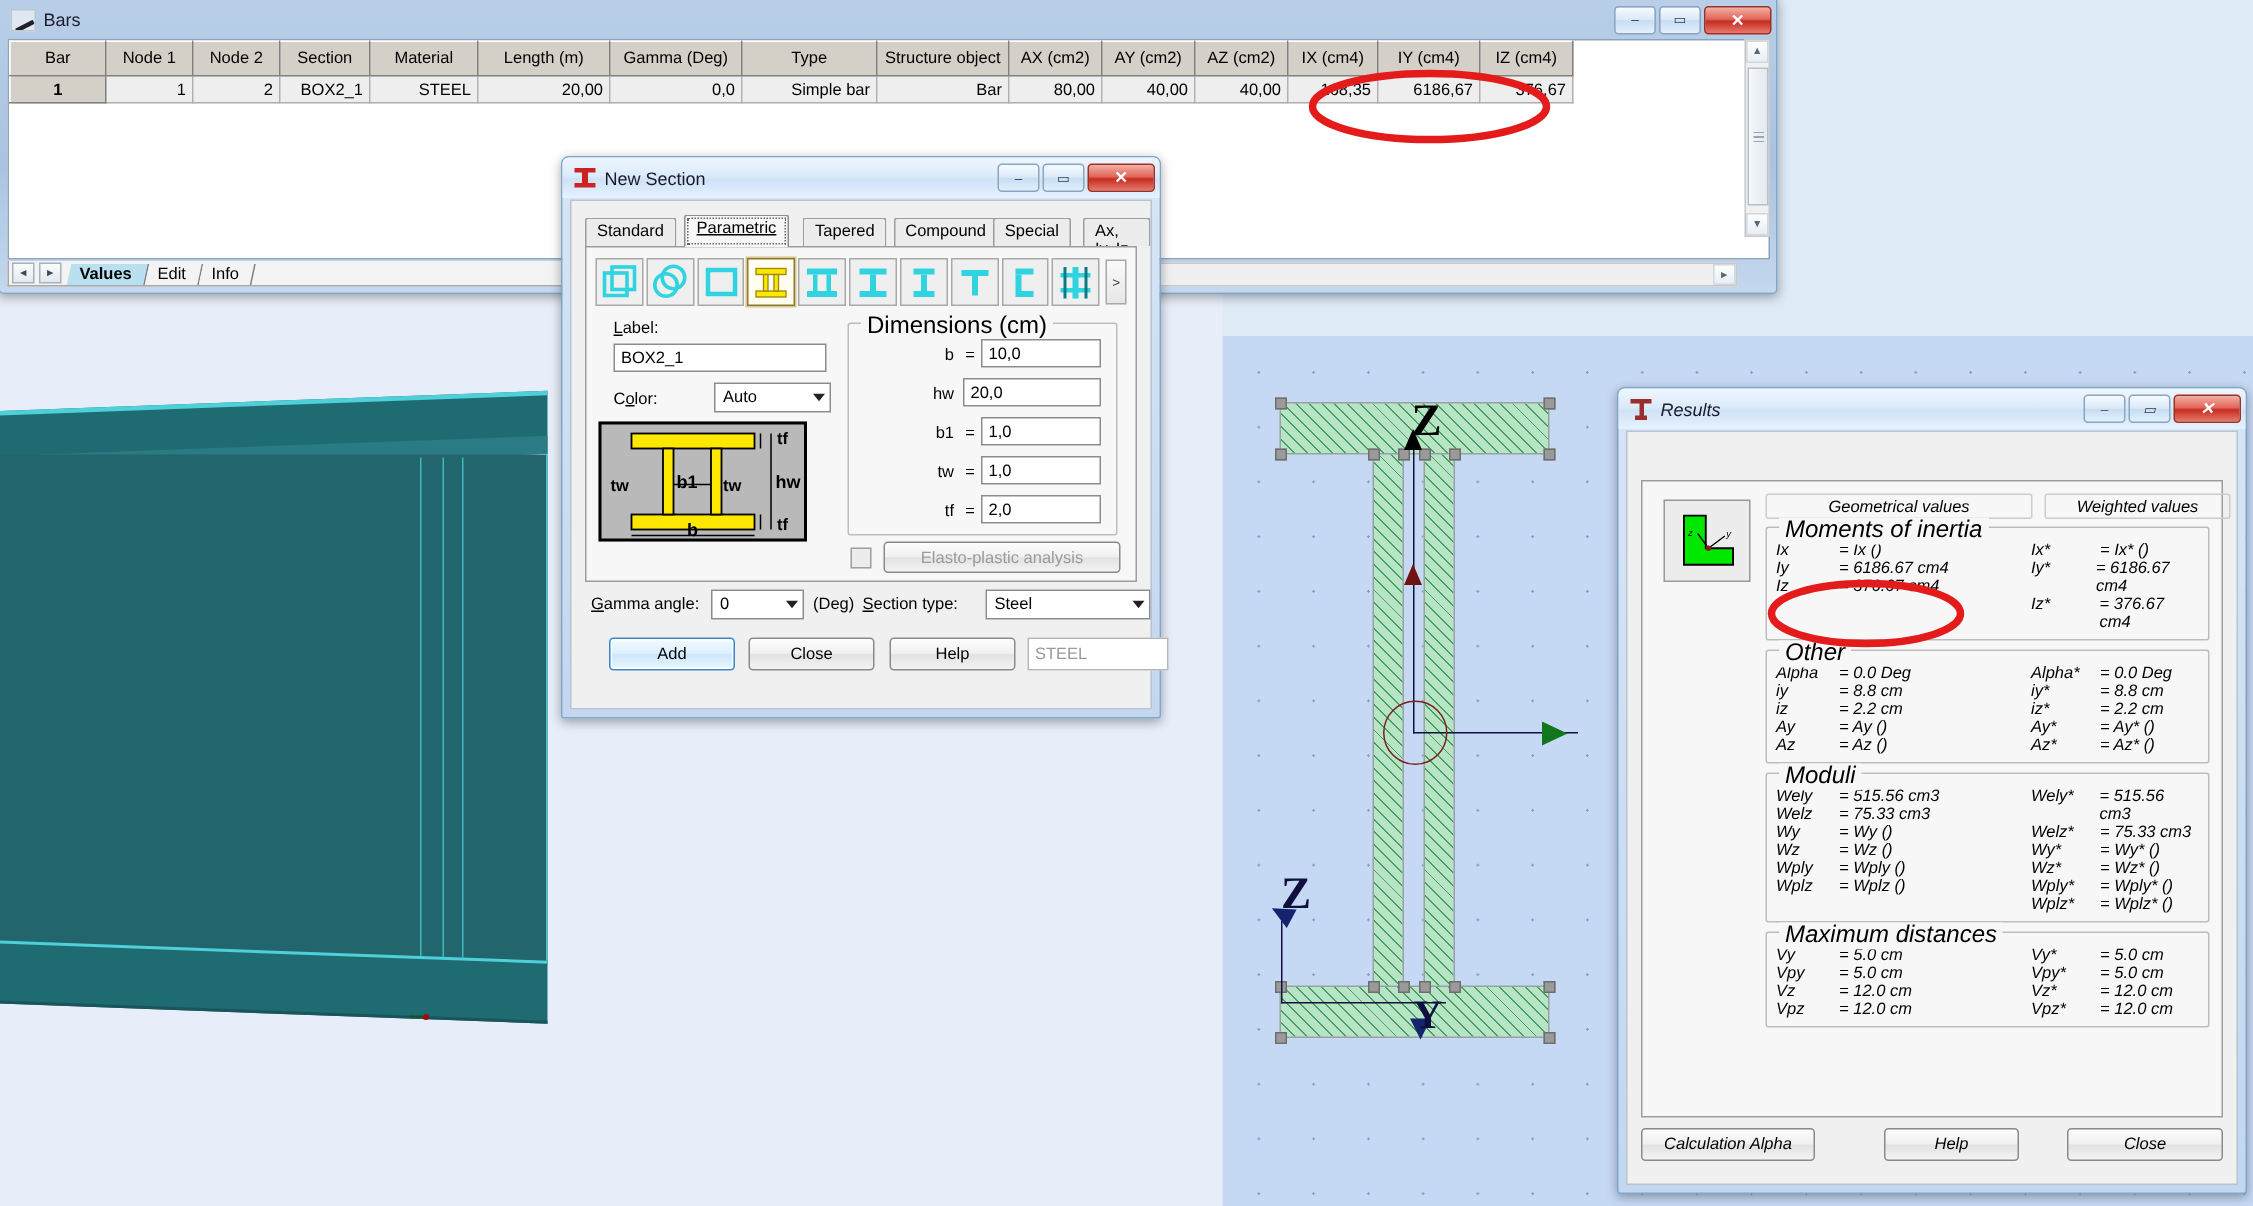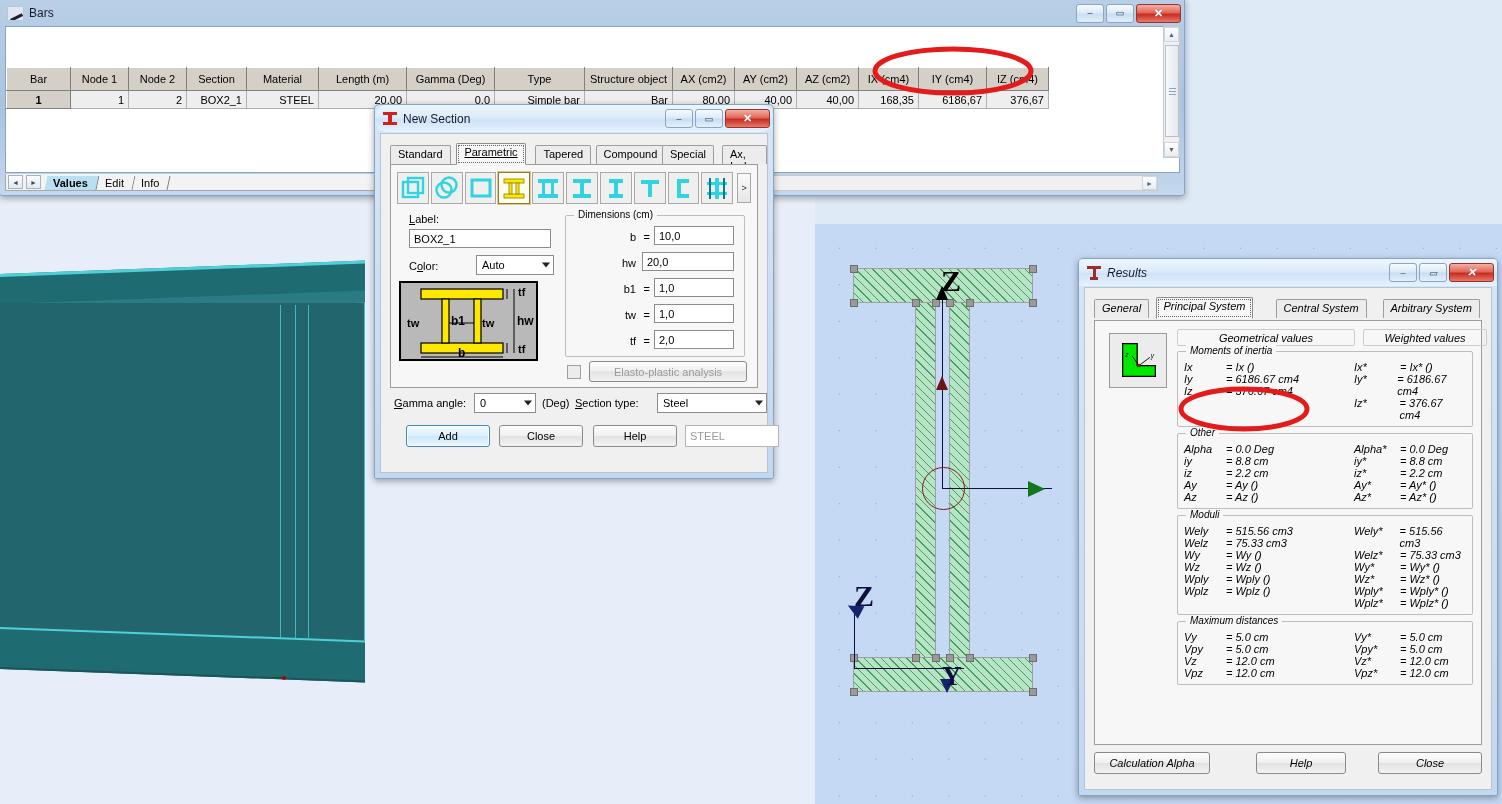--- a/index.html
+++ b/index.html
@@ -151,21 +151,21 @@
     position: relative; overflow: hidden;
   }
   .bars-icon:after {
     content: ""; position: absolute; left: 2px; top: 9px; width: 13px; height: 2.5px;
     background: #20202a; transform: rotate(-27deg);
   }
   .bars-inner {
     position: absolute; left: 5px; top: 26px; right: 4px; bottom: 22px;
     background: #ffffff; border: 1px solid #8ba3bd;
   }
-  table.grid { border-collapse: collapse; table-layout: fixed; margin-top: 40px; }
+  table.grid { border-collapse: collapse; table-layout: fixed; }
   table.grid th {
     background: #d4d0c8; border: 1px solid #ffffff; border-right-color:#808080;
     border-bottom-color:#808080;
     font-weight: normal; font-size: 11px; color: #000; height: 23px; padding: 0 4px;
     text-align: center; white-space: nowrap;
   }
   table.grid td {
     background: #eeeeee; border-right: 1px solid #b0b0b0; border-bottom:1px solid #b0b0b0;
     font-size: 11px; height: 18px; padding: 0 4px; text-align: right; white-space: nowrap;
   }
@@ -219,21 +219,20 @@
     border-right: 1px solid #808080; position: relative; background: #f3f3f3;
     transform: skewX(-12deg);
   }
   .sheet-tab > span { display:inline-block; transform: skewX(12deg); }
   .sheet-tab.active { background: #b8e0f0; font-weight: bold; }
 
   
   #newSecWin { left: 374px; top: 104px; width: 400px; height: 375px; }
   #newSecWin .titlebar {
     background: linear-gradient(180deg,#eef6ff 0%,#dcebfa 45%,#cfe2f6 55%,#e6f2ff 100%);
-    border-radius: 12px;
   }
   .ns-icon {
     width: 16px; height: 15px; position: relative; display:inline-block;
   }
   .ns-icon:before { content:""; position:absolute; left:1px; top:1px; width:14px; height:3px; background:#c22; }
   .ns-icon:after  { content:""; position:absolute; left:1px; top:11px; width:14px; height:3px; background:#c22; }
   .ns-icon i { position:absolute; left:6px; top:3px; width:4px; height:9px; background:#c22; }
   .dlgbody {
     position: absolute; left: 5px; top: 28px; right: 5px; bottom: 5px;
     background: #f0f0f0; border: 1px solid #b5c4d2;
@@ -279,21 +278,21 @@
     display: flex; align-items: center; padding: 0 0 0 5px; color: #000; position: relative;
   }
   .combo .arrow {
     position: absolute; right: 3px; top: 50%; transform: translateY(-50%);
     width: 0; height: 0; border-left: 4px solid transparent;
     border-right: 4px solid transparent; border-top: 5px solid #222;
   }
   .groupbox { position: absolute; border: 1px solid #bdbdbd; border-radius: 2px; }
   .grouptitle {
     position: absolute; top: -7px; left: 8px; background: #f7f7f7;
-    padding: 0 4px; font-size: 10px; color: #000;
+    padding: 0 4px; font-size: 16px; color: #000;
   }
   .btn {
     border: 1px solid #8a8a8a; border-radius: 3px;
     background: linear-gradient(180deg,#fdfdfd 0%,#f0f0f0 48%,#e2e2e2 52%,#f3f3f3 100%);
     font-size: 11px; color: #000; display: flex; align-items: center;
     justify-content: center; cursor: default;
   }
   .btn.primary {
     border: 1px solid #3d88c4;
     background: linear-gradient(180deg,#f2faff 0%,#dcefff 48%,#cbe7fc 52%,#eaf7ff 100%);
@@ -679,26 +678,20 @@
         </span>
       <span class="title-text">Results</span>
       <span class="winbtns">
         <span class="wbtn">–</span>
         <span class="wbtn">▭</span>
         <span class="wbtn close">✕</span>
       </span>
     </div>
 
     <div class="dlgbody">
-      <div class="tabs-row" id="res-tabs">
-          <div class="tab" style="left: 0px;">General</div>
-          <div class="tab active" style="left: 61.5px;">Principal System</div>
-          <div class="tab" style="left: 181.5px;">Central System</div>
-          <div class="tab" style="left: 288.5px;">Arbitrary System</div>
-        </div>
 
       <div class="tabpanel" style="top:32px;bottom:44px">
 
         <div class="shapeicon" style="left:14px;top:12px">
           <svg class="Lshape" width="44" height="42" viewBox="0 0 44 42">
             <path d="M4 2 H20 V26 H40 V38 H4 Z" fill="#00e800" stroke="#000" stroke-width="1.4"></path>
             <line x1="22" y1="26" x2="14" y2="15" stroke="#000" stroke-width="1"></line>
             <line x1="22" y1="26" x2="34" y2="17" stroke="#000" stroke-width="1"></line>
             <circle cx="22" cy="26" r="2" fill="#8b1a1a"></circle>
             <text x="7" y="17" font-size="7" font-family="Liberation Sans">z</text>

